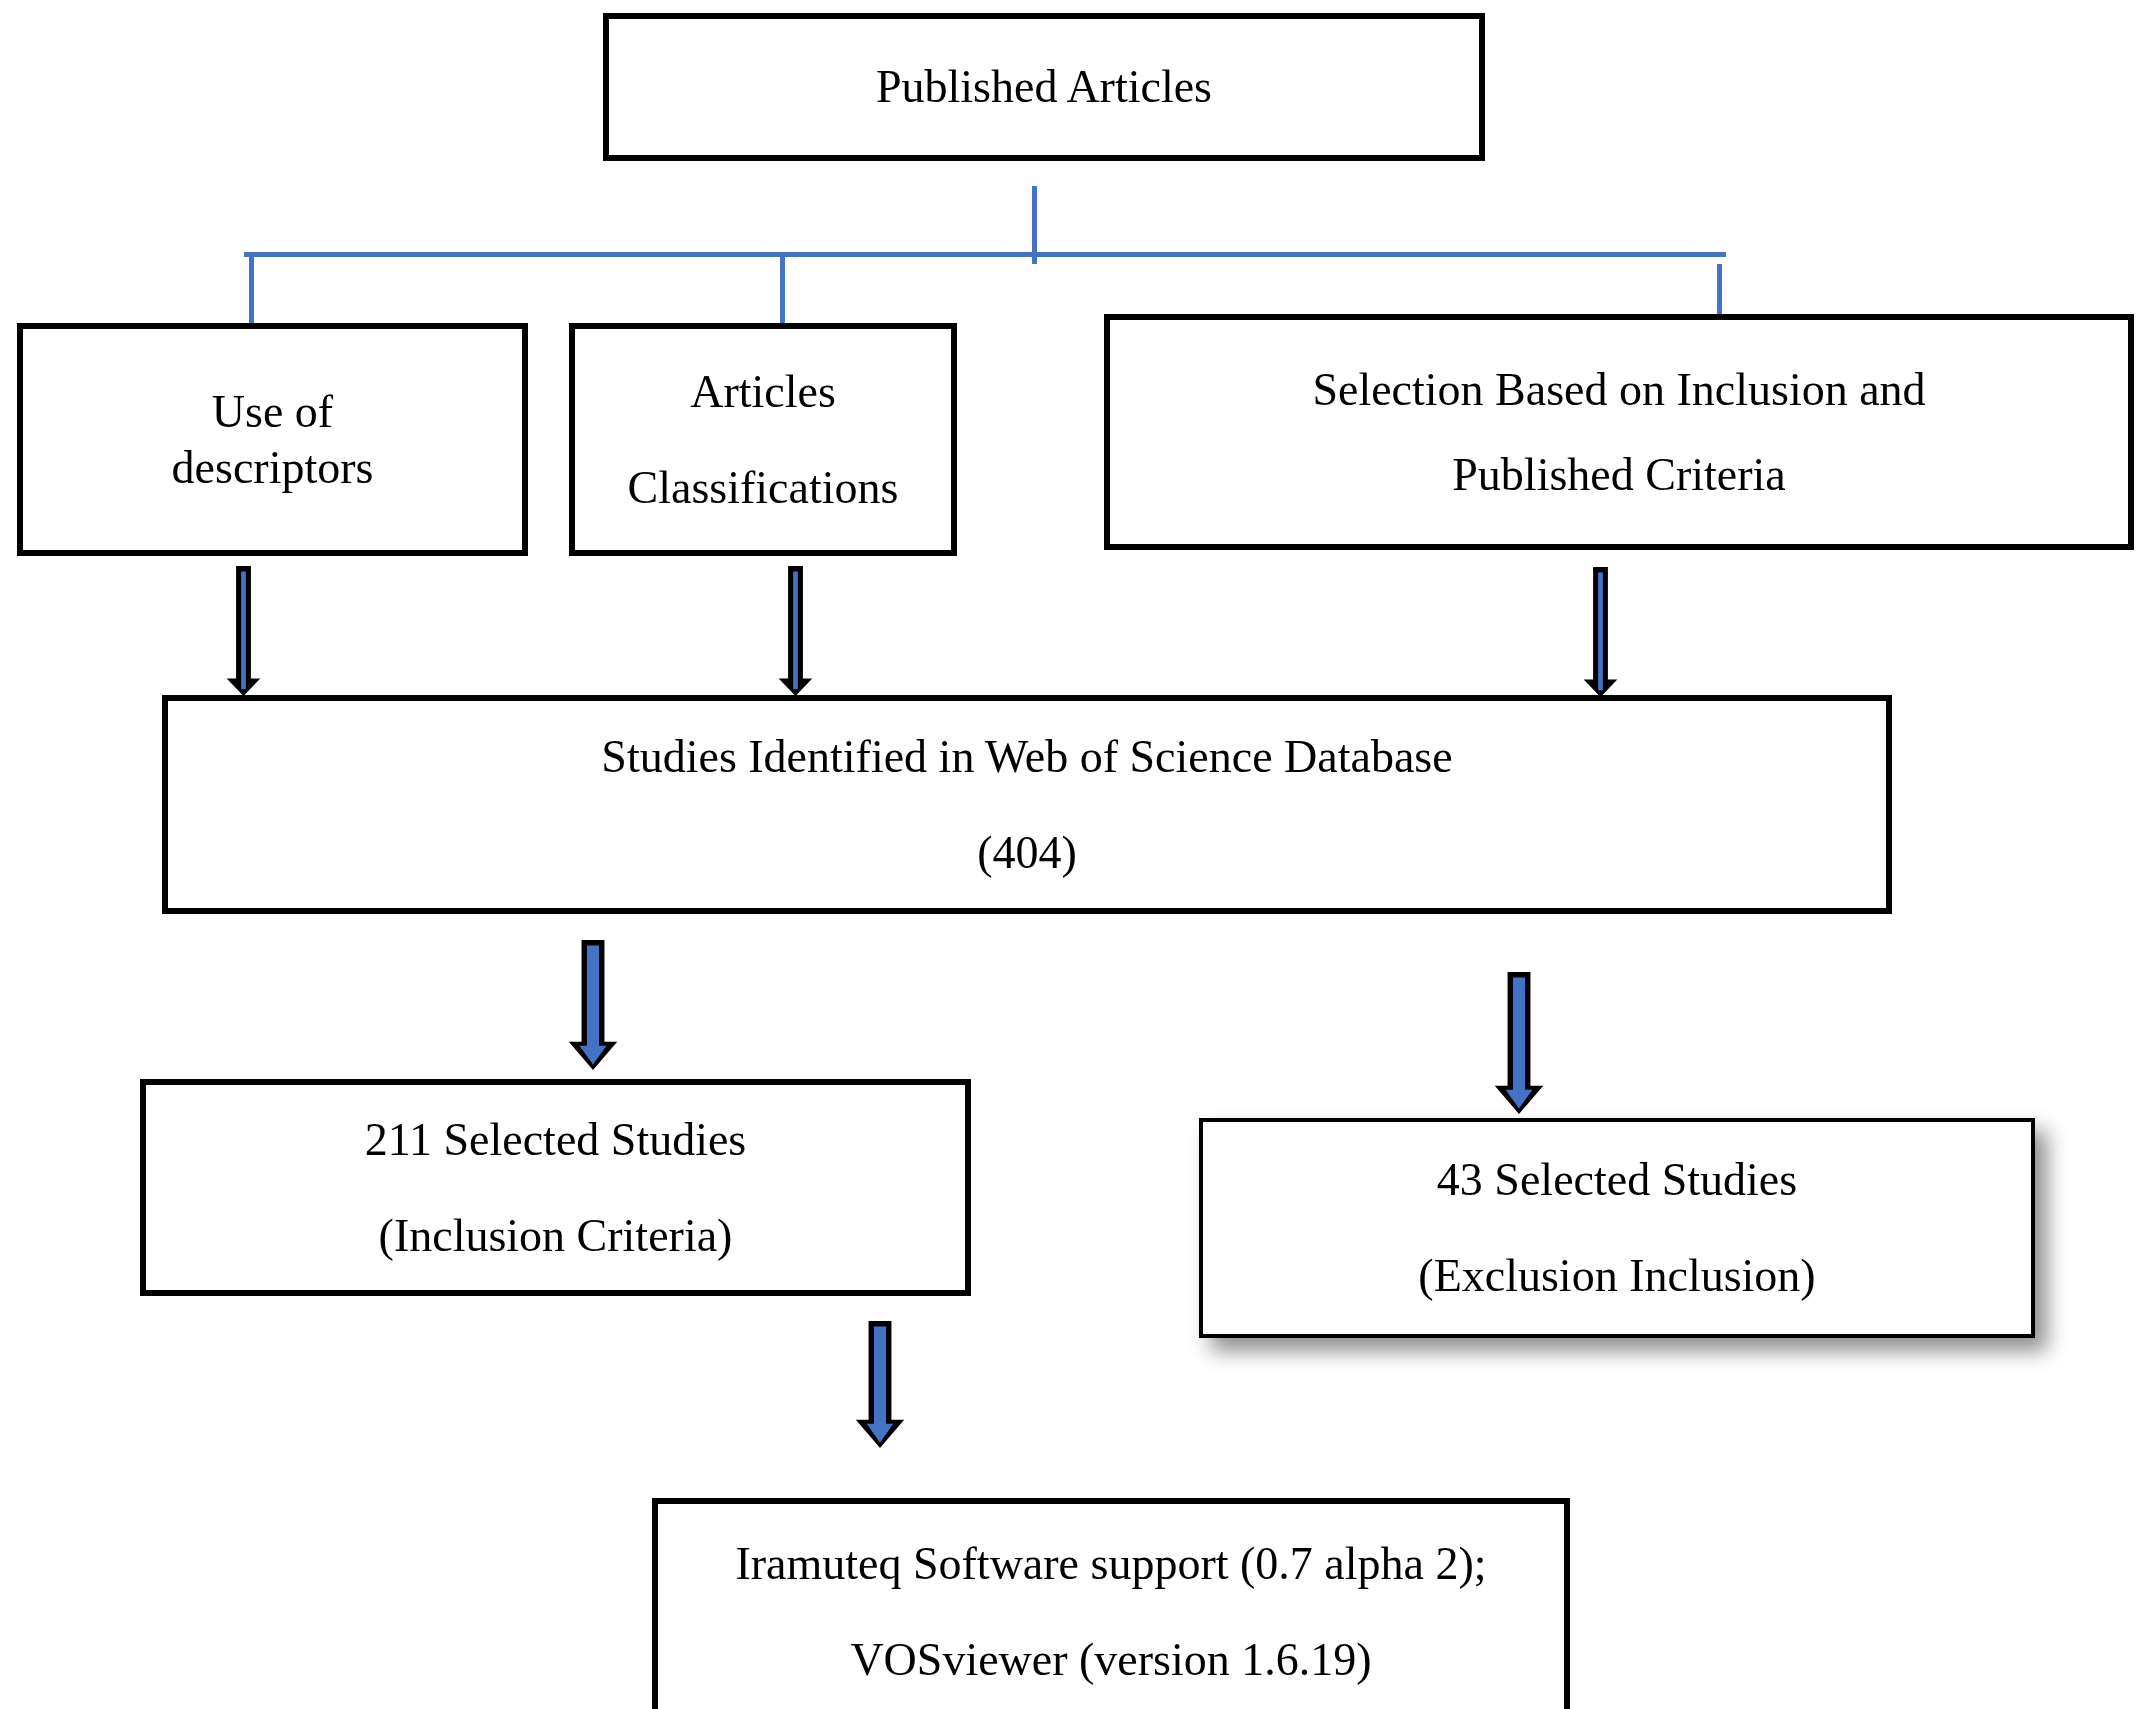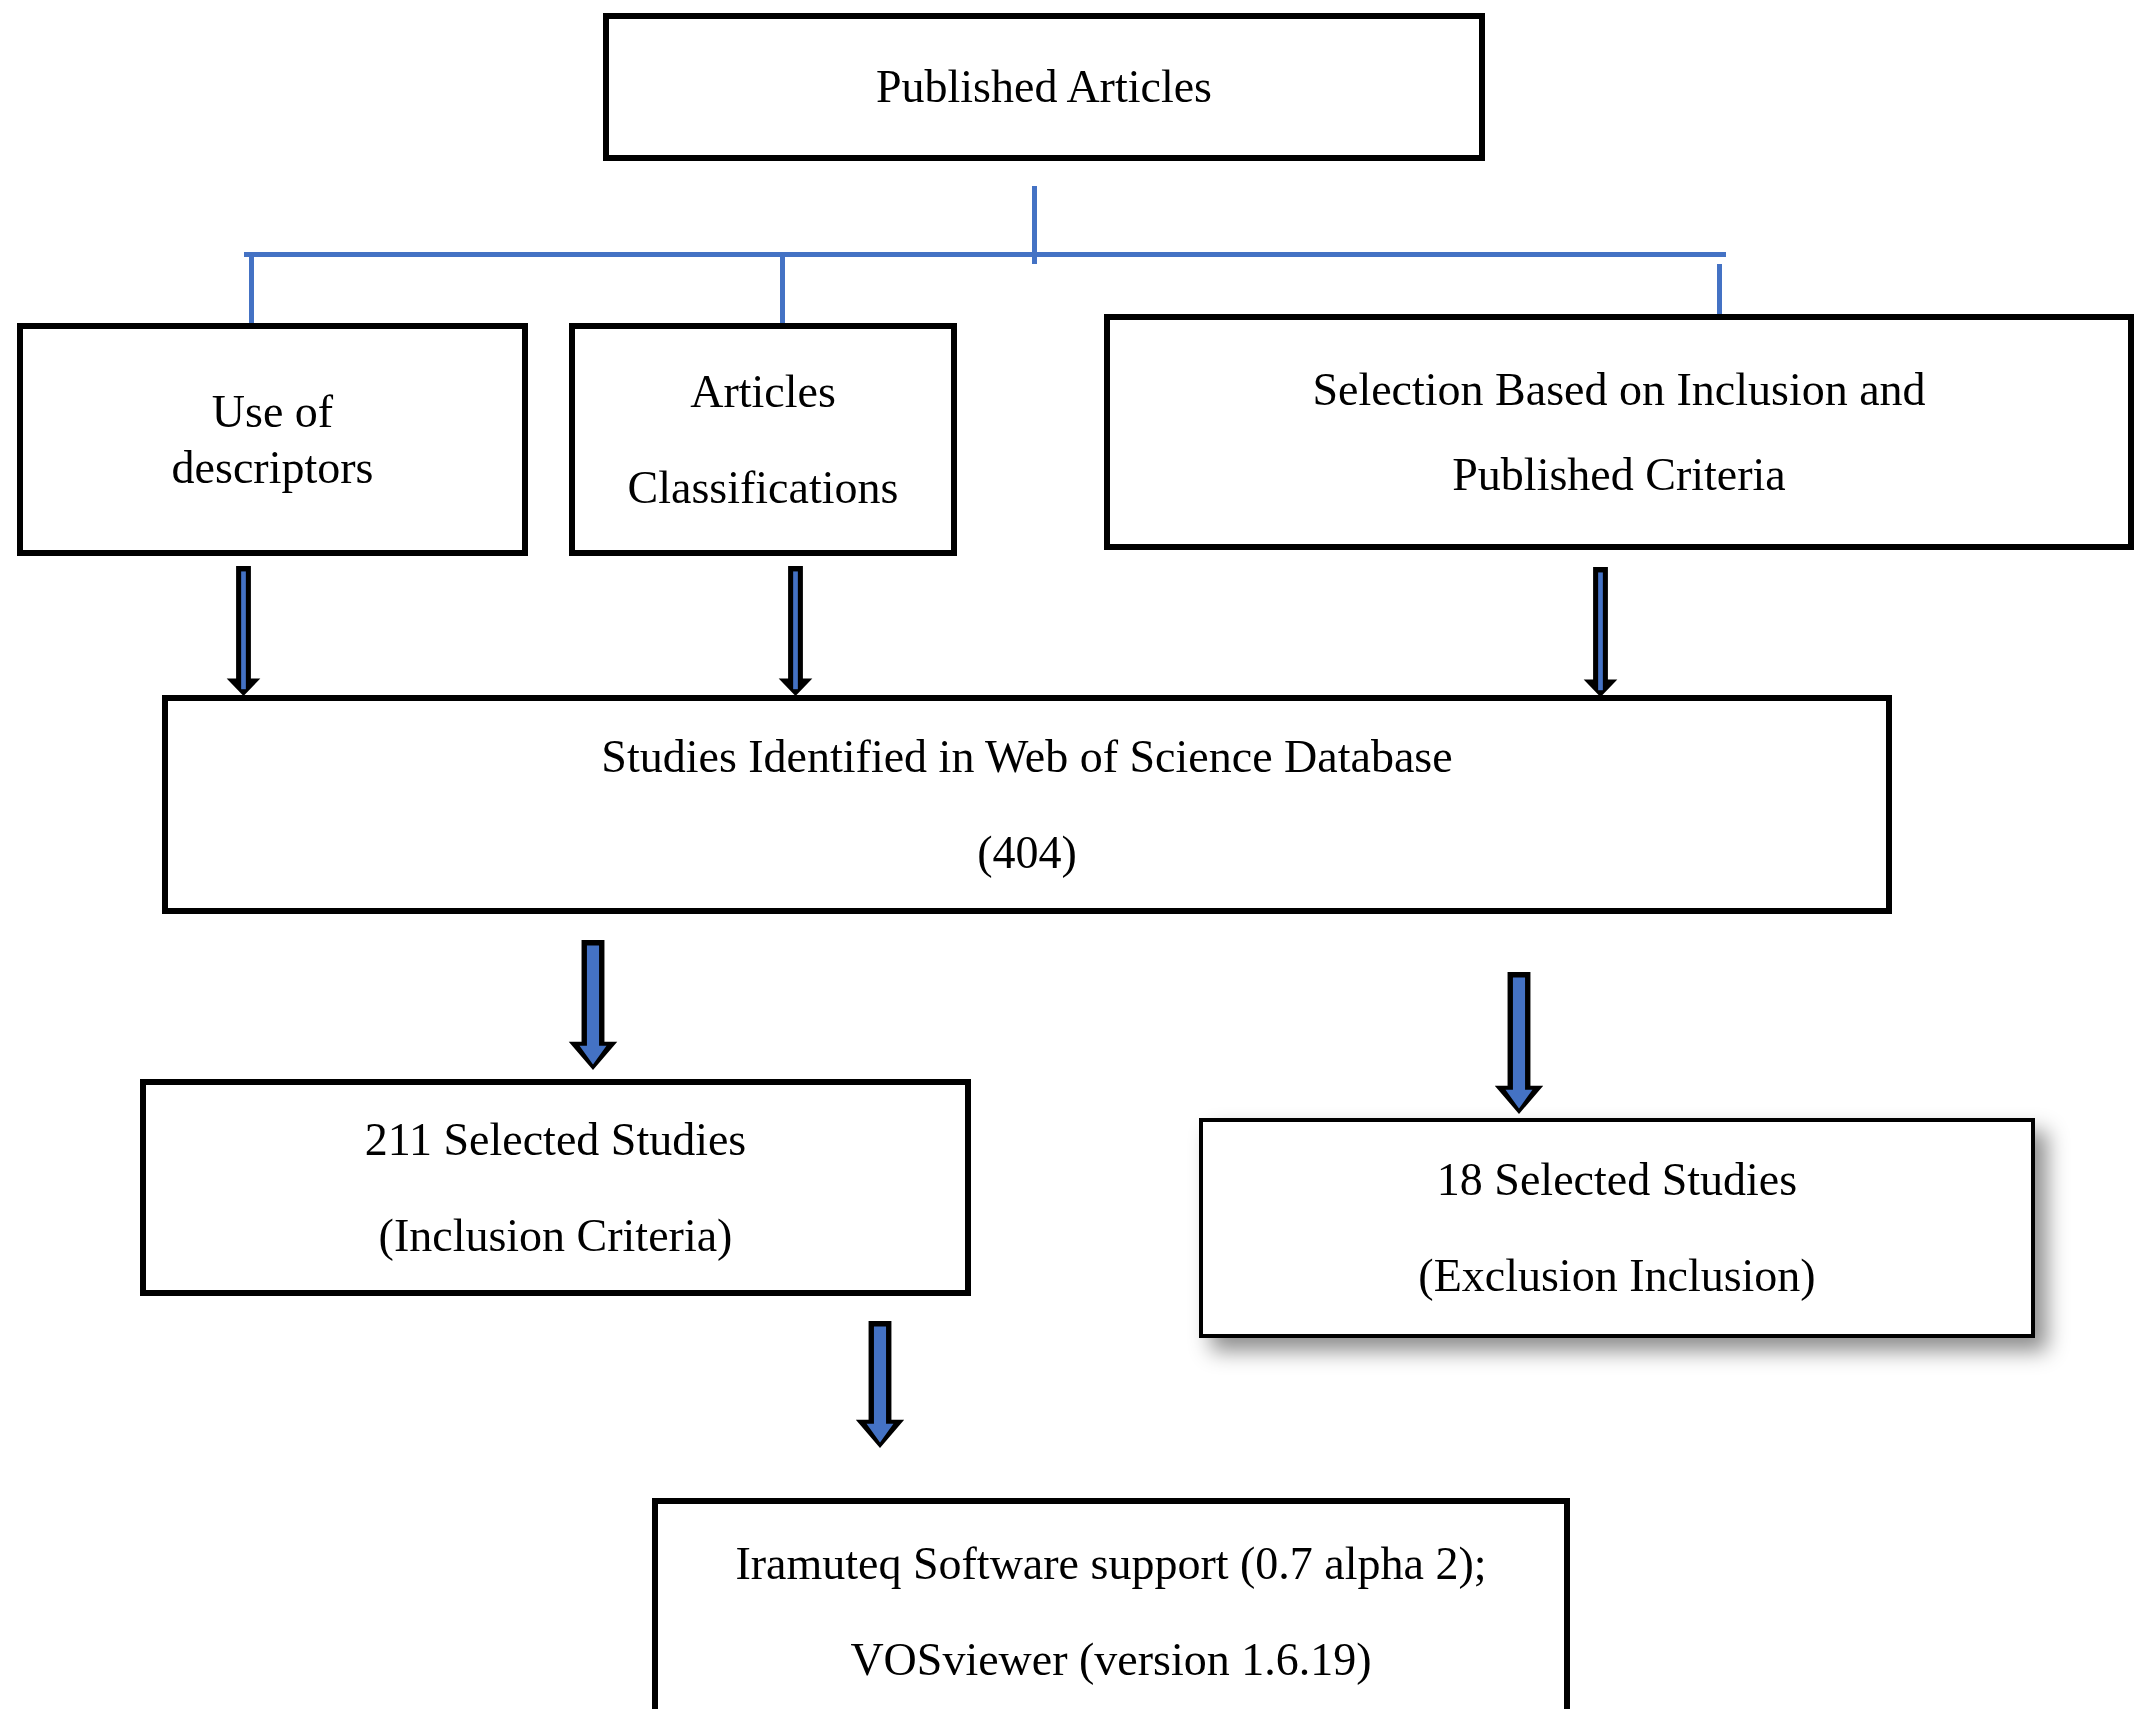--- a/index.html
+++ b/index.html
@@ -102,21 +102,21 @@
     <div class="line">Studies Identified in Web of Science Database</div>
     <div class="line">(404)</div>
   </div>
 
   <div class="node n-included">
     <div class="line">211 Selected Studies</div>
     <div class="line">(Inclusion Criteria)</div>
   </div>
 
   <div class="node n-excluded">
-    <div class="line">18 Selected Studies</div>
+    <div class="line">43 Selected Studies</div>
     <div class="line">(Exclusion Inclusion)</div>
   </div>
 
   <div class="node n-software">
     <div class="line">Iramuteq Software support (0.7 alpha 2);</div>
     <div class="line">VOSviewer (version 1.6.19)</div>
   </div>
 
   <svg class="arrow a-descriptors" width="35" height="130" viewBox="0 0 52 193">
     <polygon class="outline" points="15,0 37,0 37,167 51,167 26,193 1,167 15,167"></polygon>

